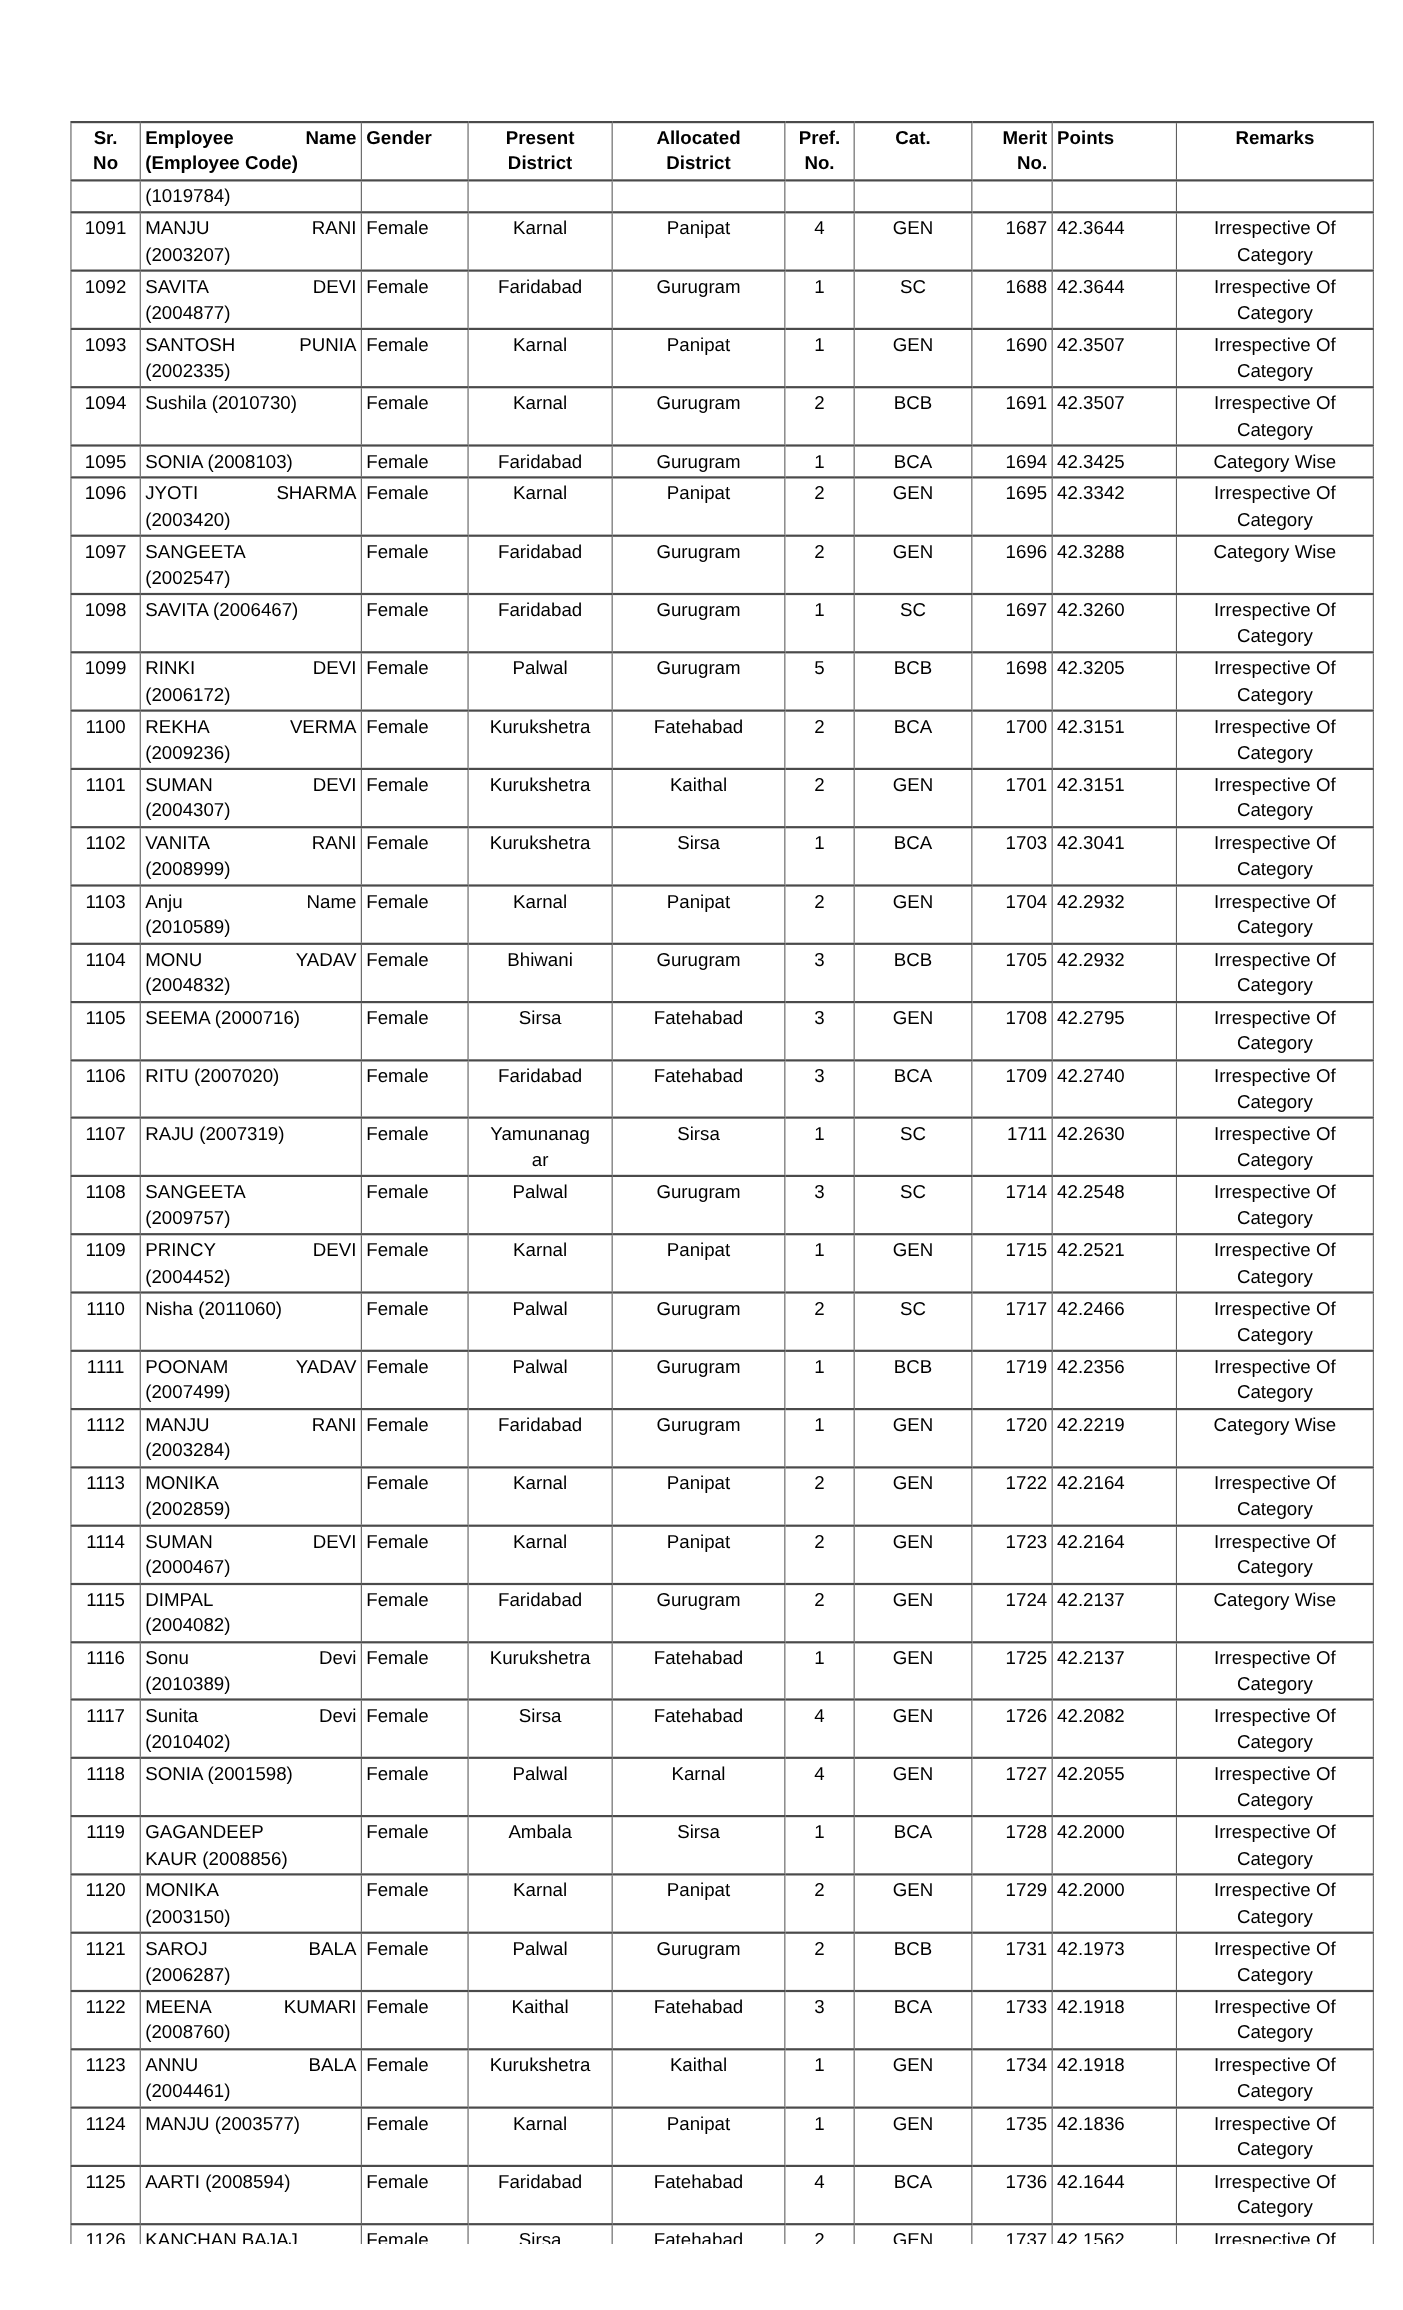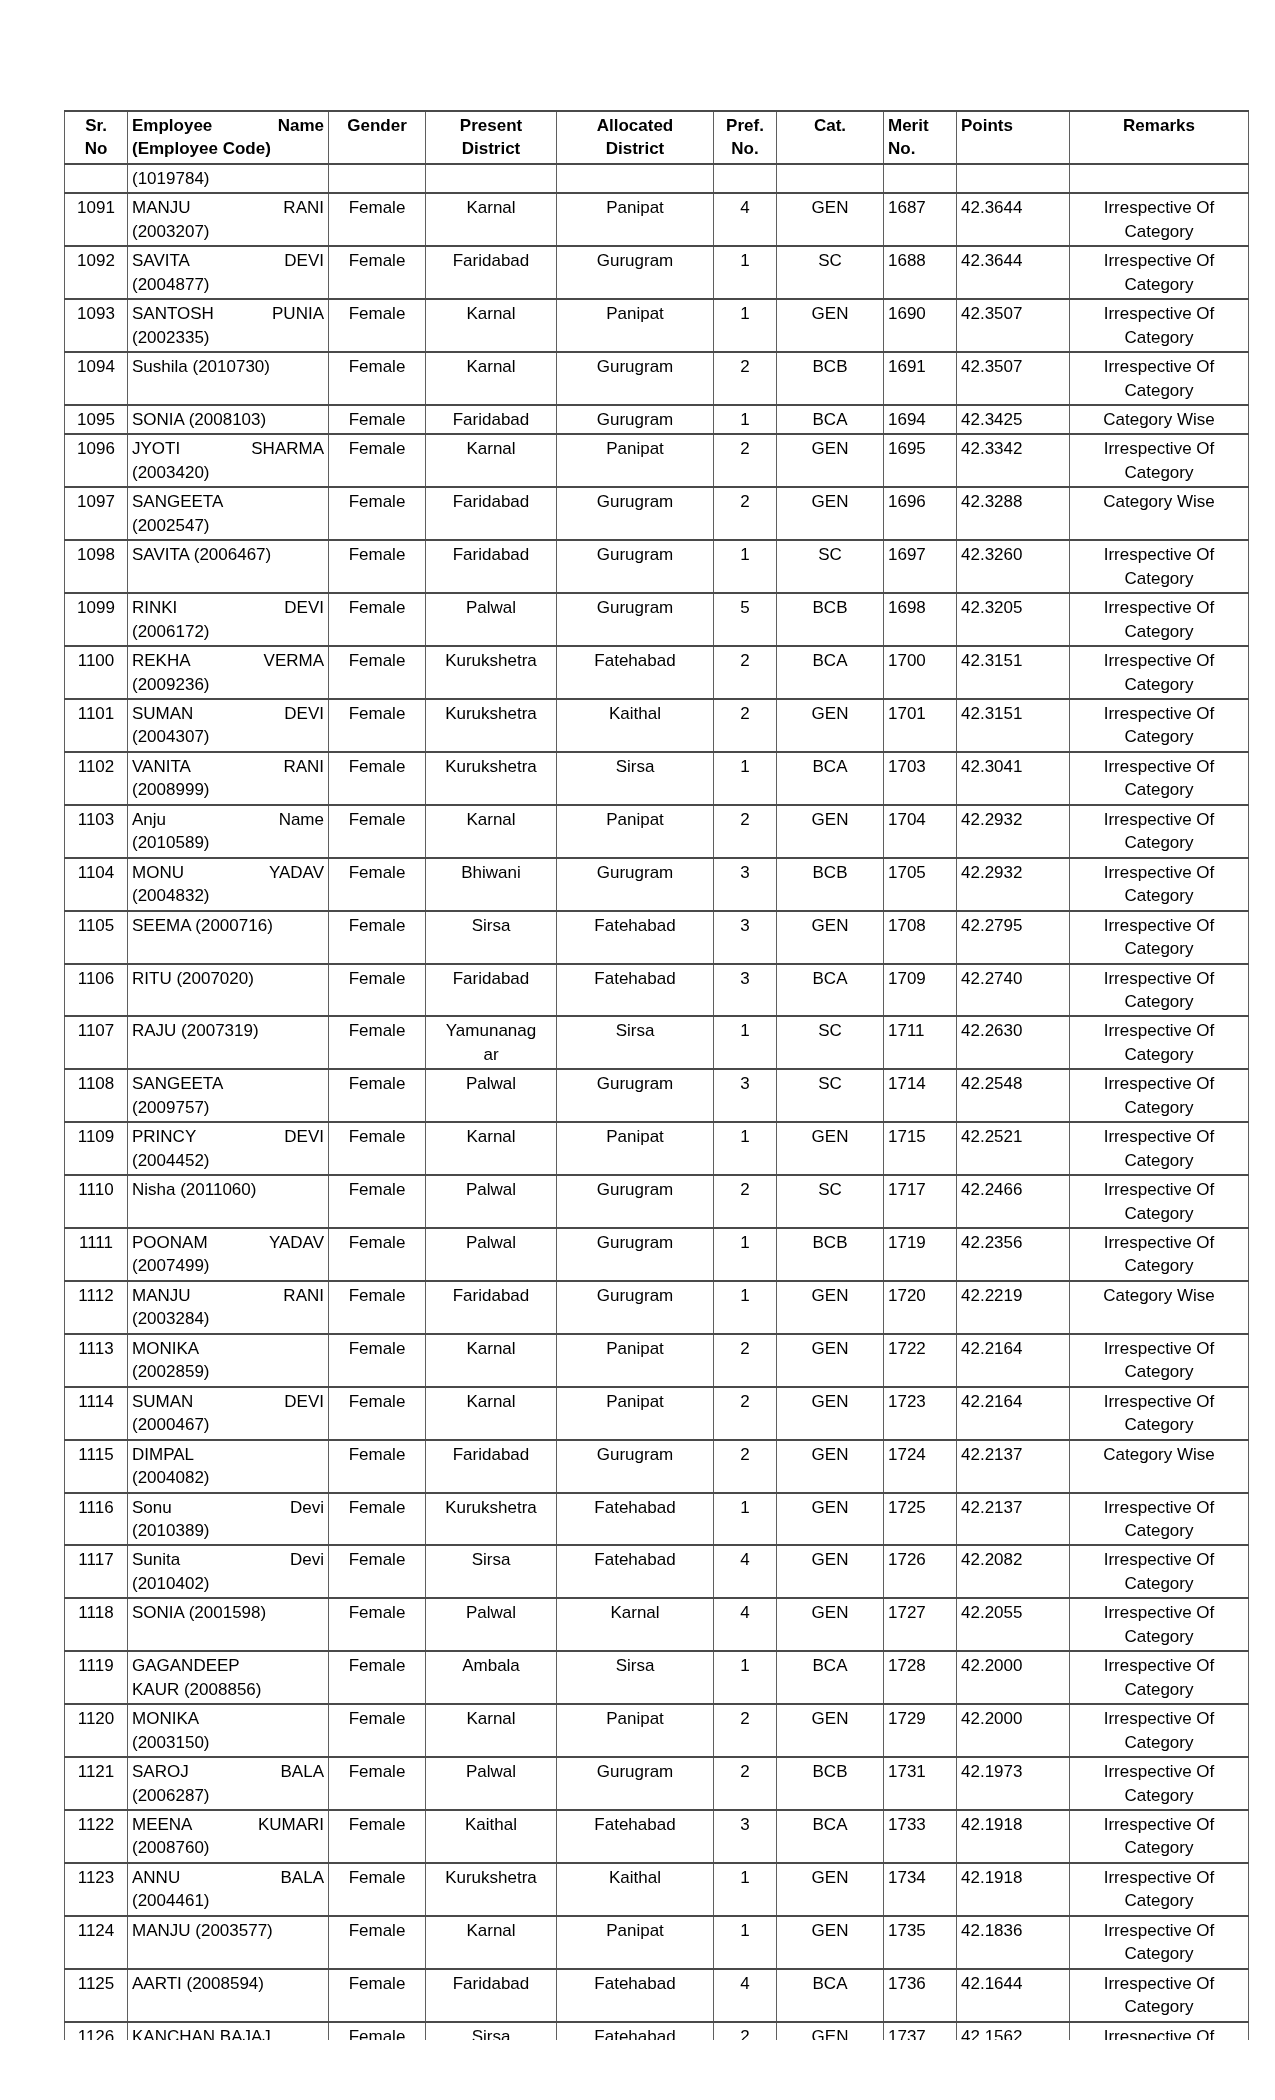--- a/index.html
+++ b/index.html
@@ -33,26 +33,26 @@
   }
   thead th {
     font-weight: bold;
     text-align: center;
     white-space: nowrap;
   }
   tbody tr:last-child td { border-bottom: 5px solid #ef4444; }
   
   .c-sr        { width: 54px;  text-align: center; }
   .c-name      { width: 192px; text-align: left; }
-  .c-gender    { width: 88px;  text-align: center; margin-top: 44px; }
+  .c-gender    { width: 88px;  text-align: left; margin-top: 44px; }
   .c-present   { width: 122px; text-align: center; }
   .c-allocated { width: 148px; text-align: center; }
   .c-pref      { width: 54px;  text-align: center; }
   .c-cat       { width: 98px;  text-align: center; }
-  .c-merit     { width: 64px;  text-align: left; }
+  .c-merit     { width: 64px;  text-align: right; }
   .c-points    { width: 104px; text-align: left; }
   .c-remarks   { width: 170px; text-align: center; }
   td { white-space: pre-line; } 
   td.c-remarks { white-space: normal; }
   th.c-name { text-align: left; }
   .hline { display: block; }
   .hline.spread, .nline.spread {
     text-align: justify;
     text-align-last: justify;
   }

